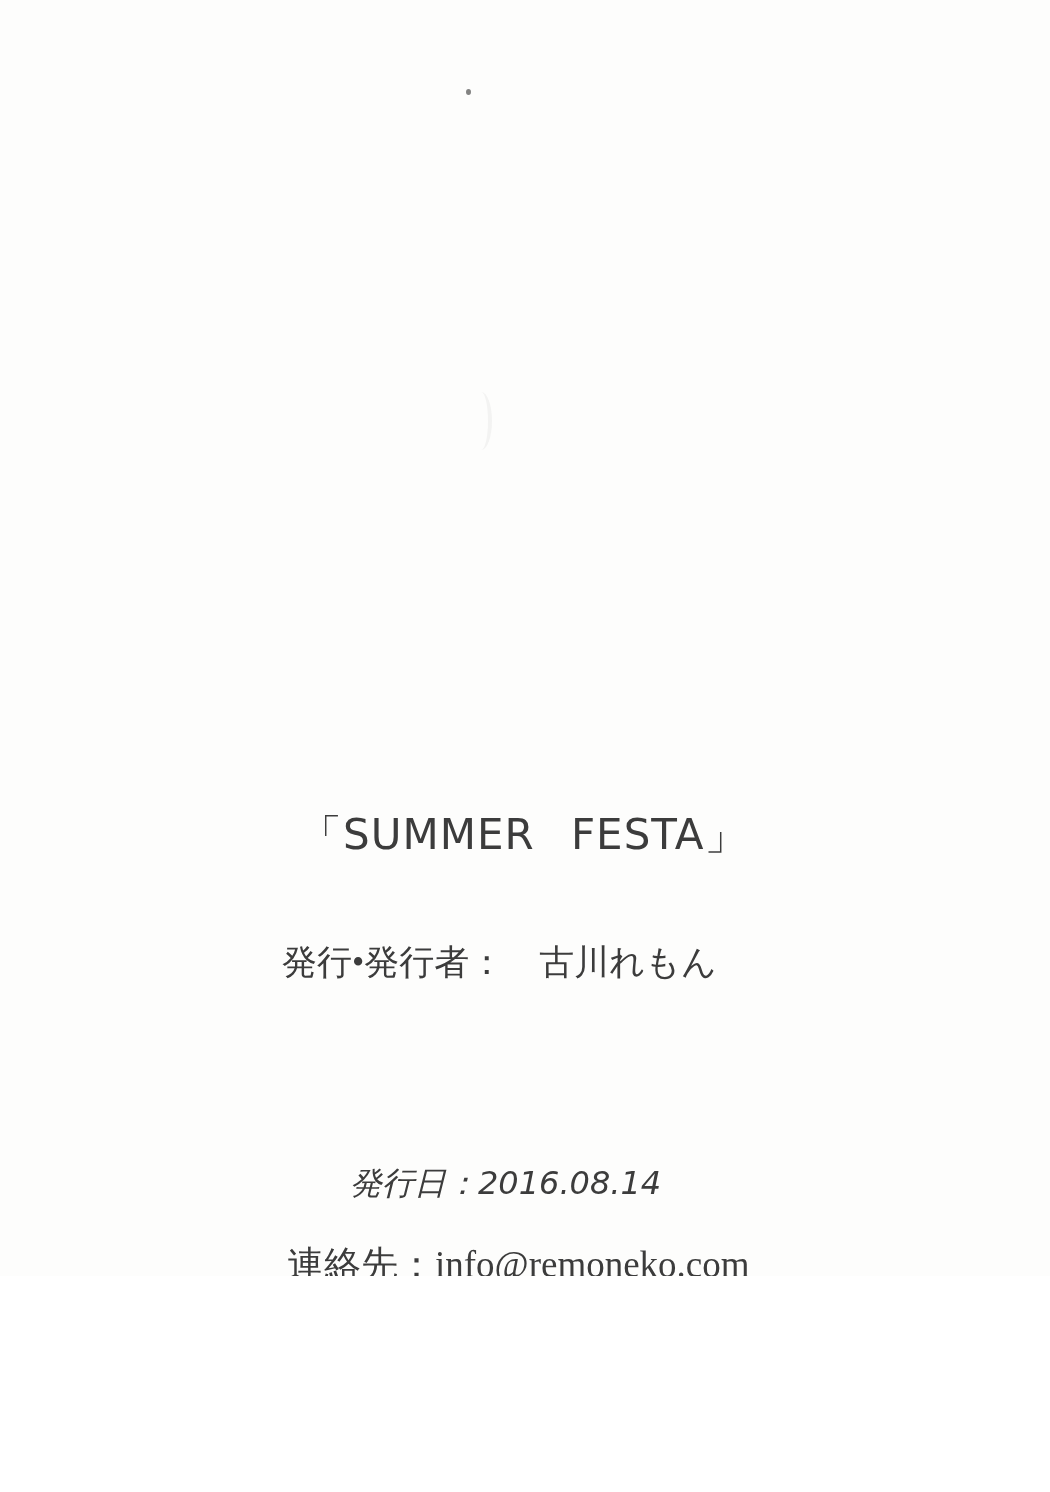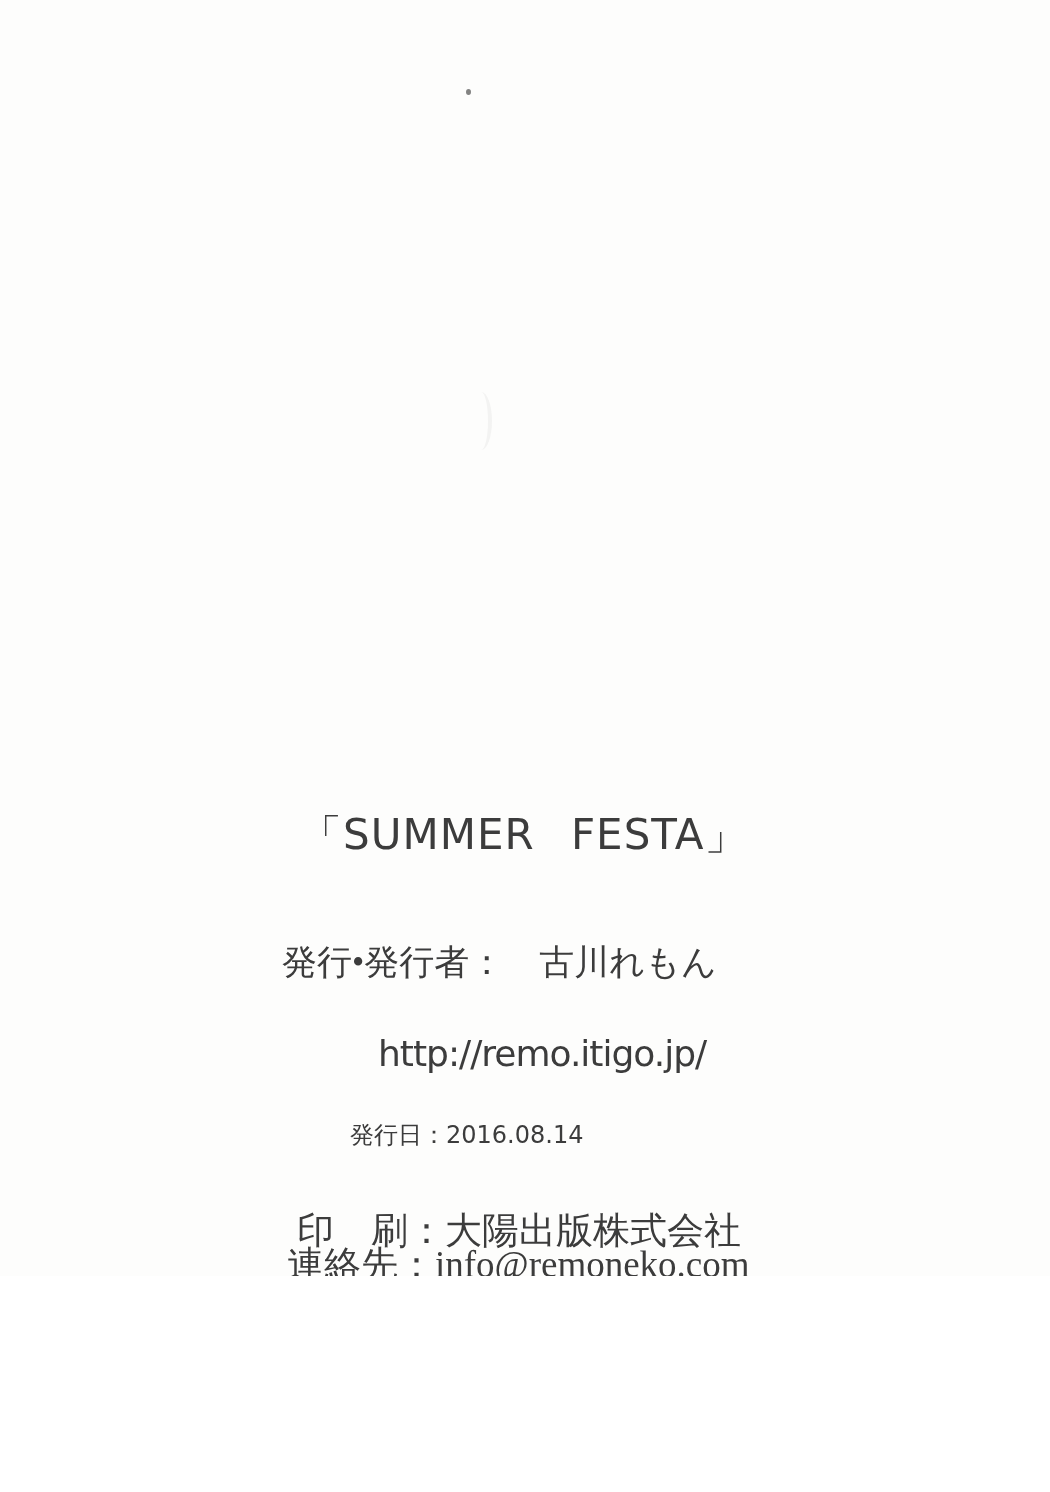--- a/index.html
+++ b/index.html
@@ -41,22 +41,23 @@
     font-size: 35px;
   }
   .url {
     left: 378px;
     top: 1034px;
     font-size: 36px;
     letter-spacing: -1px;
   }
   .date {
     left: 350px;
-    top: 1122px;
-    font-size: 24px;
+    top: 1166px;
+    font-size: 32px;
+    font-style: italic;
   }
   .printer {
     left: 297px;
     top: 1211px;
     font-size: 37px;
   }
   .contact {
     left: 287px;
     top: 1245px;
     font-size: 37px;
@@ -88,21 +89,19 @@
 <div class="page">
 
   <div class="speck"></div>
   <div class="smudge"></div>
 
   <div class="line title">「SUMMER FESTA」</div>
 
   <div class="line publisher">発行•発行者：　古川れもん</div>
 
 
-  <div class="line url">http://remo.itigo.jp/</div>
 
   <div class="line date">発行日：2016.08.14</div>
 
-  <div class="line printer">印　刷：大陽出版株式会社</div>
 
   <div class="line contact">連絡先：info@remoneko.com</div>
 
 </div>
 
 </body></html>

